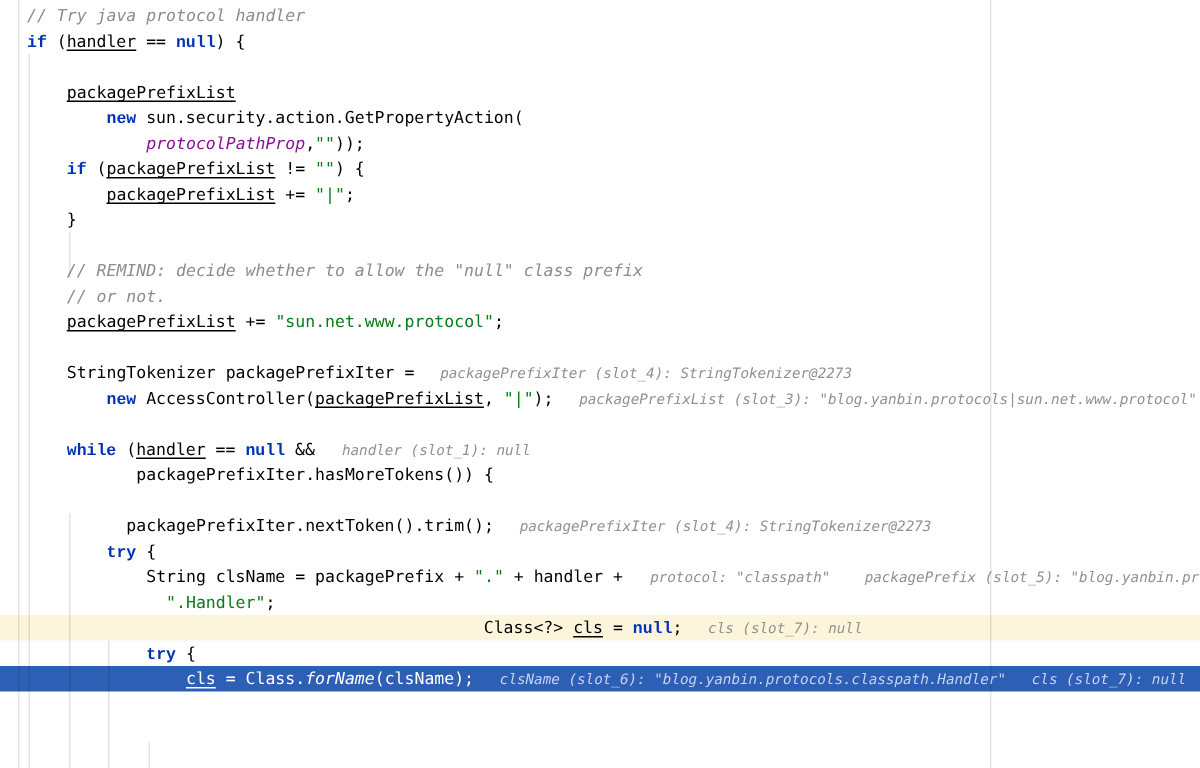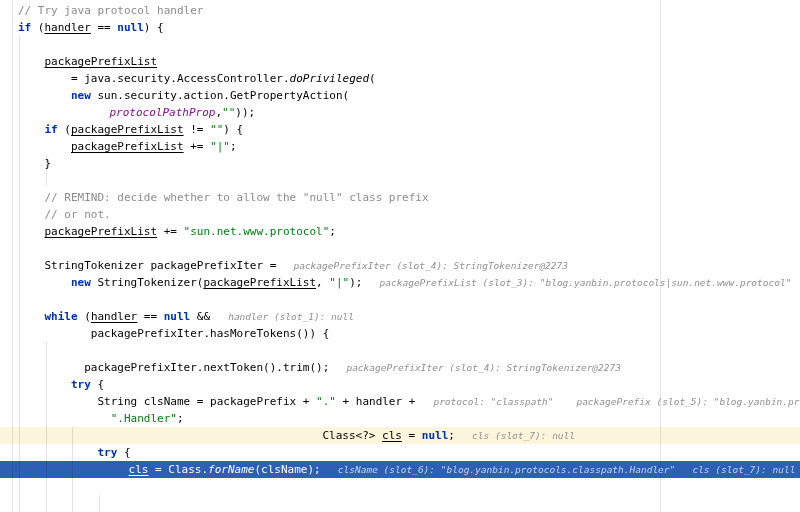--- a/index.html
+++ b/index.html
@@ -23,27 +23,27 @@
   .row {
     display: block;
     height: 17px;
     line-height: 17px;
     padding-left: 18px;
     white-space: pre;
     font-size: 11px;
     color: var(--fg, #000000);
   }
   .row.caret { background: var(--caret_row_bg, #FCF5DC); text-align: center; }
-  .row.exec  { background: var(--exec_row_bg, #2D5FB5); text-align: center; }
+  .row.exec  { background: var(--exec_row_bg, #2D5FB5); }
   .seg { white-space: pre; }
   .pl  { color: var(--fg, #000000); }
-  .kw  { color: var(--keyword, #0033B3); font-weight: bold; }
+  .kw  { color: var(--keyword, #0033B3); font-weight: bold; font-family: Liberation Mono, monospace; }
   .str { color: var(--string, #067D17); }
-  .com { color: var(--comment, #8C8C8C); }
-  .fld { color: var(--static_field, #871094); font-style: italic; margin-left: 12px; }
+  .com { color: var(--comment, #8C8C8C); font-style: italic; }
+  .fld { color: var(--static_field, #871094); font-style: italic; }
   .mi  { font-style: italic; }
   .und { text-decoration: underline; text-underline-offset: 2px; }
   .ann {
     color: var(--inline_value, #909090);
     font-style: italic;
     font-size: 9.5px;
   }
   
   .row.exec .pl, .row.exec .kw, .row.exec .mi,
   .row.exec .und, .row.exec .str, .row.exec .fld { color: #ffffff; }
@@ -65,33 +65,32 @@
 </style>
 </head>
 <body>
 
 <div id="editor">
   <div id="code">
       <div class="row"><span class="seg com">// Try java protocol handler</span></div>
       <div class="row"><span class="seg kw">if</span><span class="seg pl"> (</span><span class="seg und">handler</span><span class="seg pl"> == </span><span class="seg kw">null</span><span class="seg pl">) {</span></div>
       <div class="row"></div>
       <div class="row"><span class="seg pl">    </span><span class="seg und">packagePrefixList</span></div>
-      <div class="row"><span class="seg pl">        = java.security.AccessController.</span><span class="seg mi">doPrivileged</span><span class="seg pl">(</span></div>
       <div class="row"><span class="seg pl">        </span><span class="seg kw">new</span><span class="seg pl"> sun.security.action.GetPropertyAction(</span></div>
       <div class="row"><span class="seg pl">            </span><span class="seg fld">protocolPathProp</span><span class="seg pl">,</span><span class="seg str">""</span><span class="seg pl">));</span></div>
       <div class="row"><span class="seg pl">    </span><span class="seg kw">if</span><span class="seg pl"> (</span><span class="seg und">packagePrefixList</span><span class="seg pl"> != </span><span class="seg str">""</span><span class="seg pl">) {</span></div>
       <div class="row"><span class="seg pl">        </span><span class="seg und">packagePrefixList</span><span class="seg pl"> += </span><span class="seg str">"|"</span><span class="seg pl">;</span></div>
       <div class="row"><span class="seg pl">    }</span></div>
       <div class="row"></div>
       <div class="row"><span class="seg pl">    </span><span class="seg com">// REMIND: decide whether to allow the "null" class prefix</span></div>
       <div class="row"><span class="seg pl">    </span><span class="seg com">// or not.</span></div>
       <div class="row"><span class="seg pl">    </span><span class="seg und">packagePrefixList</span><span class="seg pl"> += </span><span class="seg str">"sun.net.www.protocol"</span><span class="seg pl">;</span></div>
       <div class="row"></div>
       <div class="row"><span class="seg pl">    StringTokenizer packagePrefixIter =</span><span class="seg ann">   packagePrefixIter (slot_4): StringTokenizer@2273</span></div>
-      <div class="row"><span class="seg pl">        </span><span class="seg kw">new</span><span class="seg pl"> StringTokenizer(</span><span class="seg und">packagePrefixList</span><span class="seg pl">, </span><span class="seg str">"|"</span><span class="seg pl">);</span><span class="seg ann">   packagePrefixList (slot_3): "blog.yanbin.protocols|sun.net.www.protocol"</span></div>
+      <div class="row"><span class="seg pl">        </span><span class="seg kw">new</span><span class="seg pl"> AccessController(</span><span class="seg und">packagePrefixList</span><span class="seg pl">, </span><span class="seg str">"|"</span><span class="seg pl">);</span><span class="seg ann">   packagePrefixList (slot_3): "blog.yanbin.protocols|sun.net.www.protocol"</span></div>
       <div class="row"></div>
       <div class="row"><span class="seg pl">    </span><span class="seg kw">while</span><span class="seg pl"> (</span><span class="seg und">handler</span><span class="seg pl"> == </span><span class="seg kw">null</span><span class="seg pl"> &amp;&amp; </span><span class="seg ann">  handler (slot_1): null</span></div>
       <div class="row"><span class="seg pl">           packagePrefixIter.hasMoreTokens()) {</span></div>
       <div class="row"></div>
       <div class="row"><span class="seg pl">          packagePrefixIter.nextToken().trim();</span><span class="seg ann">   packagePrefixIter (slot_4): StringTokenizer@2273</span></div>
       <div class="row"><span class="seg pl">        </span><span class="seg kw">try</span><span class="seg pl"> {</span></div>
       <div class="row"><span class="seg pl">            String clsName = packagePrefix + </span><span class="seg str">"."</span><span class="seg pl"> + handler + </span><span class="seg ann">  protocol: "classpath"</span><span class="seg ann">    packagePrefix (slot_5): "blog.yanbin.pro</span></div>
       <div class="row"><span class="seg pl">              </span><span class="seg str">".Handler"</span><span class="seg pl">;</span></div>
       <div class="row caret"><span class="seg pl">            Class&lt;?&gt; </span><span class="seg und">cls</span><span class="seg pl"> = </span><span class="seg kw">null</span><span class="seg pl">;</span><span class="seg ann">   cls (slot_7): null</span></div>
       <div class="row"><span class="seg pl">            </span><span class="seg kw">try</span><span class="seg pl"> {</span></div>

